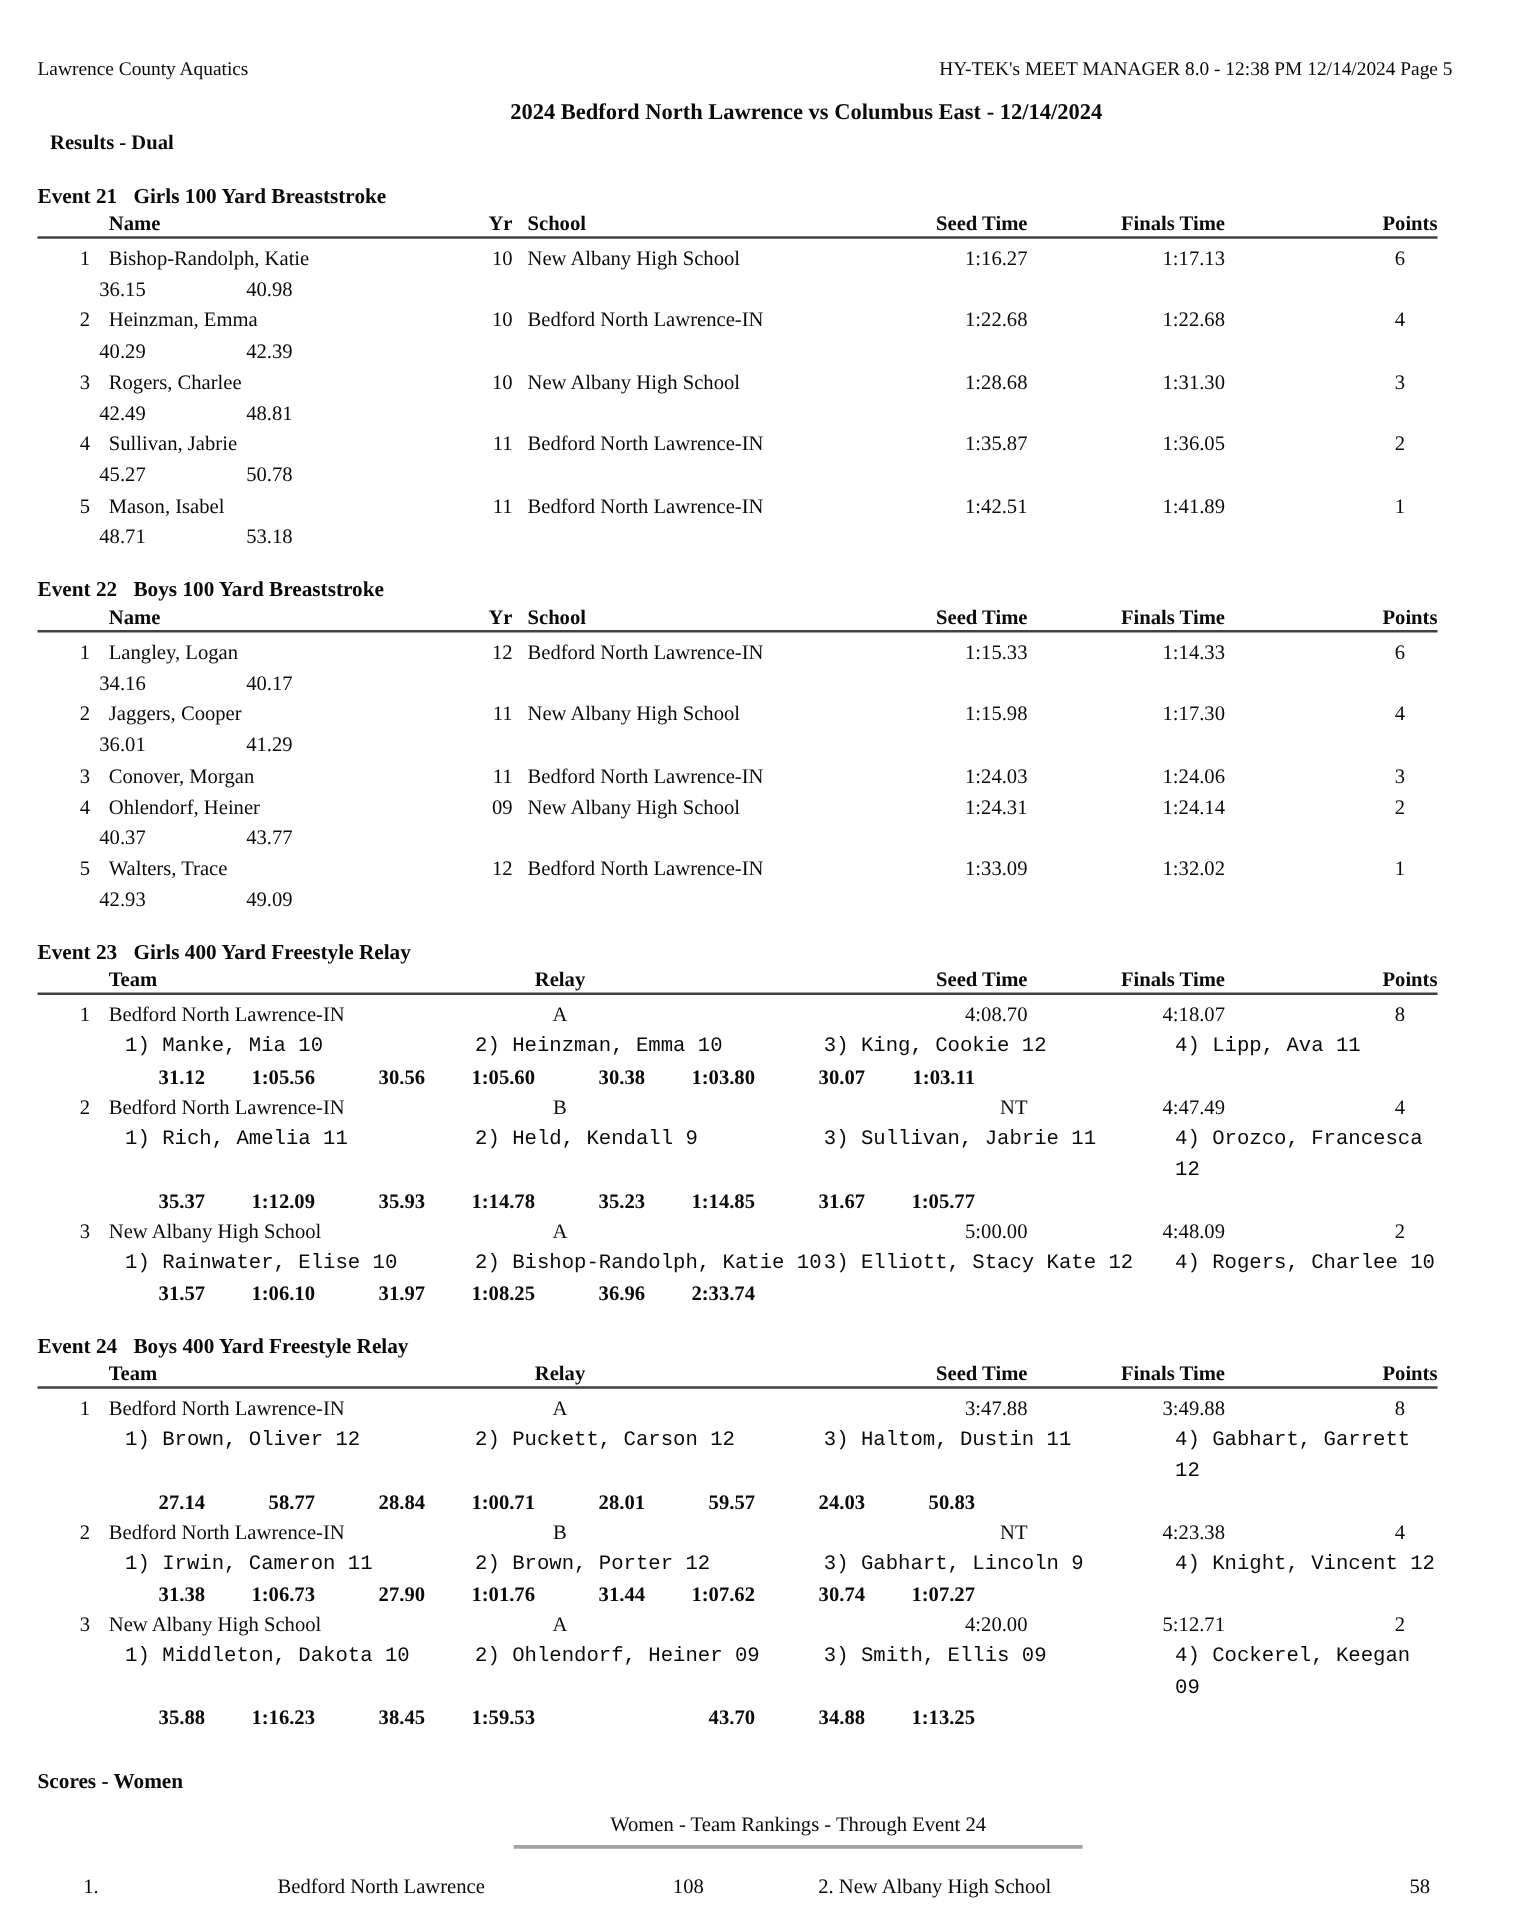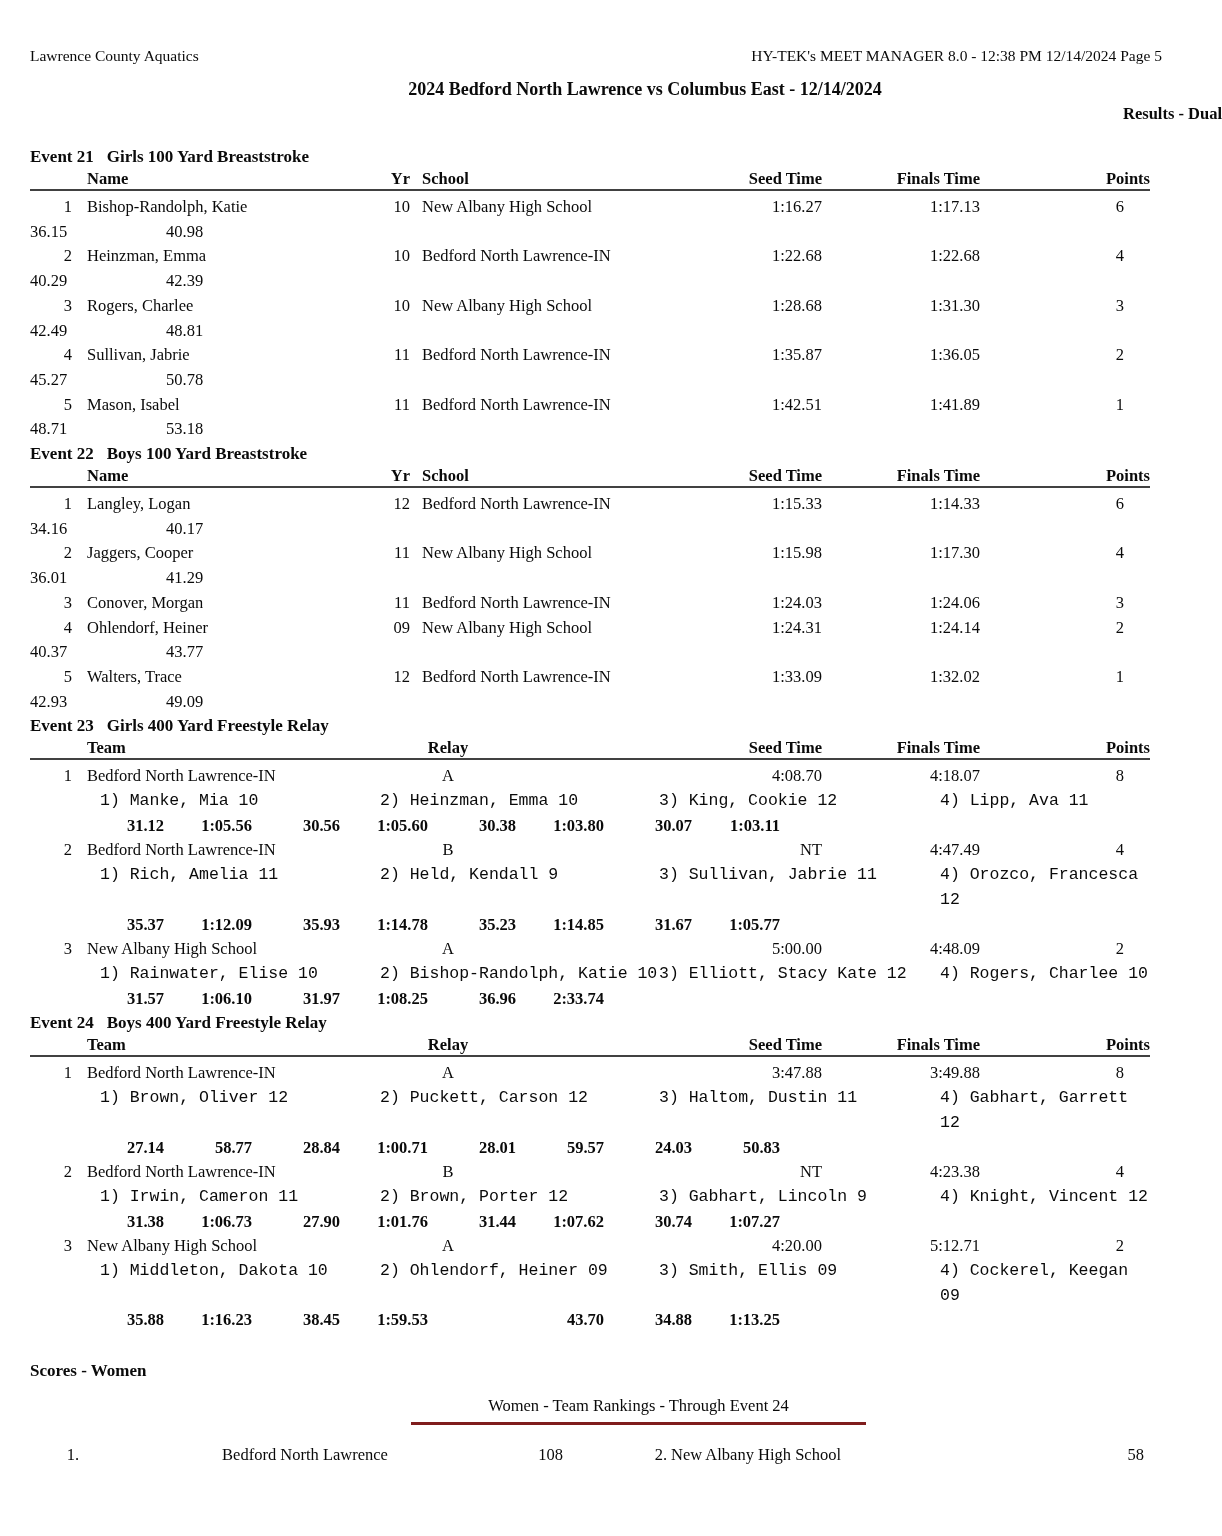--- a/index.html
+++ b/index.html
@@ -3,42 +3,42 @@
 <meta charset="utf-8">
 <style>
   html,body { margin:0; padding:0; background:#ffffff; }
   .page {
     position:relative; width:1222px; height:1536px; background:#ffffff;
     font-family:"Liberation Serif", serif; color:#0a0a0a;
     box-sizing:border-box; padding-top:46px; overflow:hidden;
   }
   .meta { display:flex; justify-content:space-between; padding:0 60px 0 30px; font-size:15.5px; line-height:19px; }
   .title { text-align:center; font-weight:bold; font-size:18px; margin-top:12px; padding-left:48px; line-height:24px;margin-left:20px; }
-  .subtitle { text-align:right; font-weight:bold; font-size:16.5px; margin-top:2px; padding-left:40px; line-height:22px; }
-
-  .event { margin-top:0; padding:0 72px 0 30px; }
+  .subtitle { text-align:left; font-weight:bold; font-size:16.5px; margin-top:2px; padding-left:40px; line-height:22px; }
+
+  .event { margin-top:18px; padding:0 72px 0 30px; }
   .event.first { margin-top:20px; }
   .event-title { font-weight:bold; font-size:17px; line-height:24px; }
   .ev-desc { margin-left:13px; }
 
   .r { display:grid; font-size:16.5px; line-height:24.7px; }
   .cols { font-weight:bold; line-height:19px; border-bottom:2px solid #414141; padding-bottom:1px; margin-bottom:4px; }
 
   
   .g-ind { grid-template-columns:42px 308px 30px 250px 162px 158px 170px;font-family:Liberation Serif, serif; }
   .g-ind > :nth-child(1), .g-ind > :nth-child(3), .g-ind > :nth-child(5),
   .g-ind > :nth-child(6), .g-ind > :nth-child(7) { text-align:right; }
   .g-ind > :nth-child(2) { padding-left:15px; }
   .g-ind > :nth-child(4) { padding-left:12px; }
   .g-ind > :nth-child(7) { padding-right:26px; }
   .cols.g-ind > :nth-child(7) { padding-right:0; }
 
   
   .g-isp { grid-template-columns:136px 99px; }
-  .g-isp > span { text-align:left; }
+  .g-isp > span { text-align:center; }
 
   
   .g-rel { grid-template-columns:42px 308px 136px 306px 158px 170px; }
   .g-rel > :nth-child(1), .g-rel > :nth-child(4), .g-rel > :nth-child(5),
   .g-rel > :nth-child(6) { text-align:right; }
   .g-rel > :nth-child(2) { padding-left:15px; }
   .g-rel > :nth-child(3) { text-align:center; }
   .g-rel > :nth-child(6) { padding-right:26px; }
   .cols.g-rel > :nth-child(6) { padding-right:0; }
 
@@ -46,21 +46,21 @@
   .g-swm { grid-template-columns:70px 280px 279px 281px auto;font-family:Liberation Mono, monospace; }
 
   
   .g-rsp { grid-template-columns:134px 88px 88px 88px 88px 88px 88px 88px;font-weight:bold; }
   .g-rsp > span { text-align:right; }
 
   .scores-title { font-weight:bold; font-size:17px; margin:26px 0 0 30px; line-height:24px; }
   .rank-head {
     margin:12px 0 0 411px; width:455px; text-align:center;
     font-size:16.5px; line-height:22px; padding-bottom:5px;
-    border-bottom:3px solid #7f1d1d;
+    border-bottom:3px solid #a3a3a3;
   }
   .g-sco { grid-template-columns:49px 440px 44px 104px 410px 67px; margin-top:18px; padding-left:30px; }
   .g-sco > :nth-child(1), .g-sco > :nth-child(3), .g-sco > :nth-child(4),
   .g-sco > :nth-child(6) { text-align:right; }
   .g-sco > :nth-child(2) { padding-left:12px;text-align:center; }
   .g-sco > :nth-child(5) { padding-left:4px; }
 </style>
 </head>
 <body>
 

